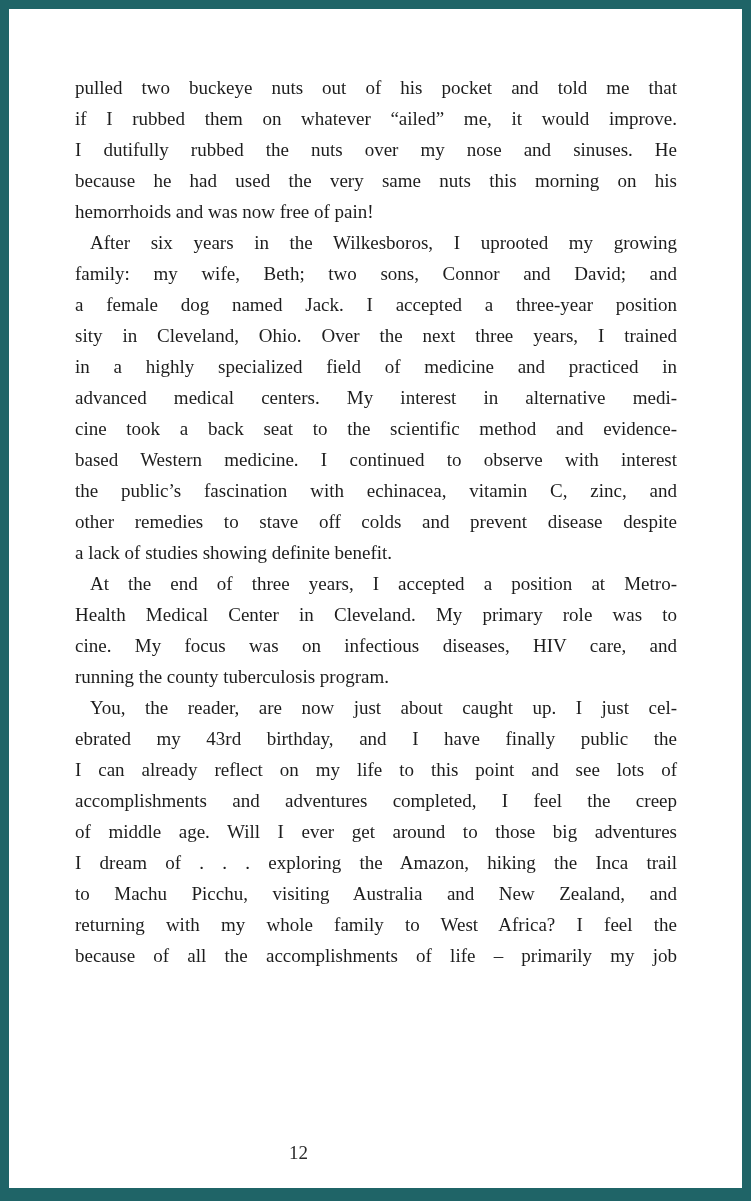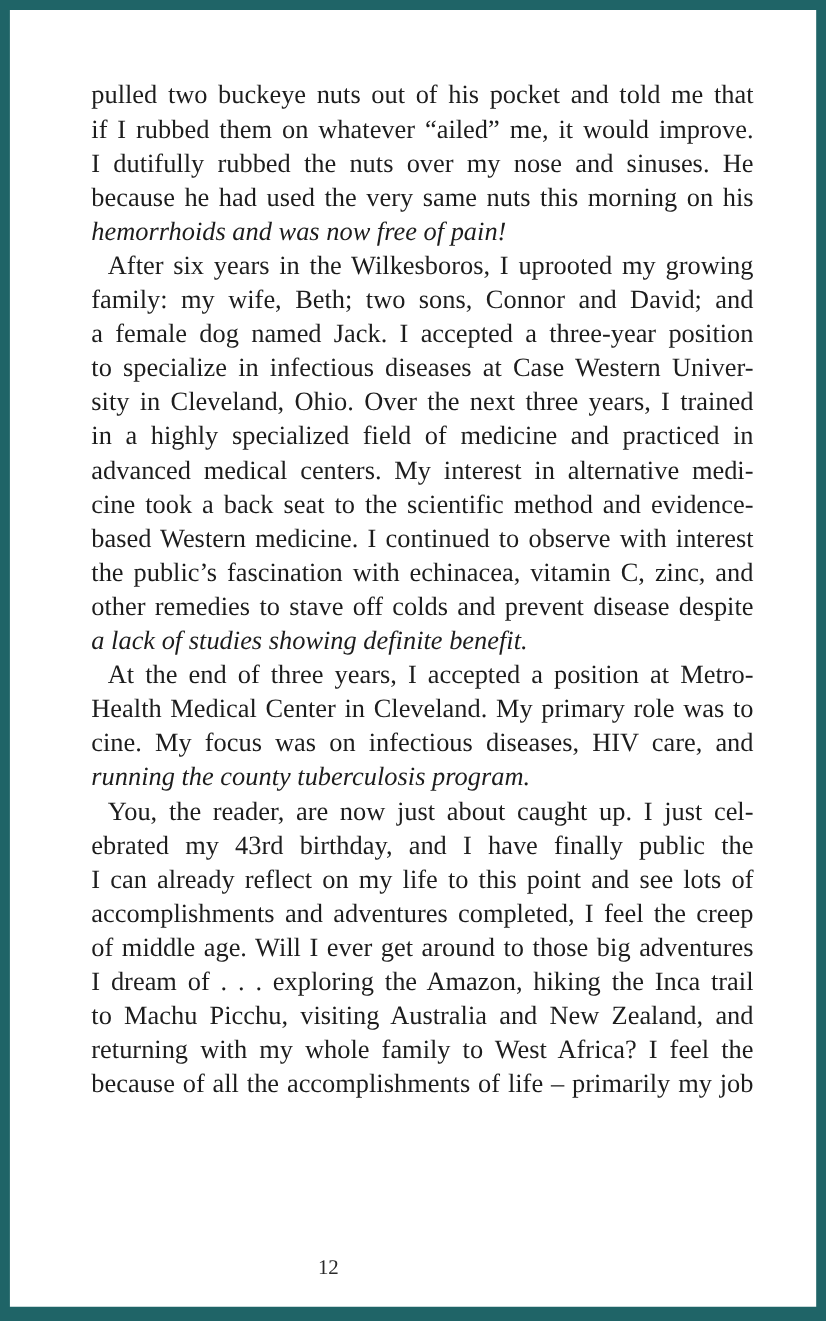--- a/index.html
+++ b/index.html
@@ -22,40 +22,39 @@
     position: absolute;
     inset: 0;
     border-style: solid;
     border-width: 9px 9px 13px 9px;
     border-color: #1f6467;
     box-sizing: border-box;
     pointer-events: none;
   }
   .text-block {
     position: absolute;
-    left: 83px;
+    left: 75px;
     top: 72px;
     width: 602px;
-    font-size: 24px;
+    font-size: 19px;
     line-height: 31px;
     color: #1d1d1d;
   }
   .para {
     margin: 0;
     padding: 0;
   }
   .line {
     text-align: justify;
     text-align-last: justify;
     text-justify: inter-word;
     white-space: normal;
   }
   .line.para-end {
     text-align-last: left;
-    font-style: italic;
   }
   .line.first-indent {
     text-indent: 15px;
   }
   .page-number {
     position: absolute;
     left: 0;
     top: 1141px;
     width: 597px;
     text-align: center;
@@ -73,21 +72,20 @@
         <div class="line">pulled two buckeye nuts out of his pocket and told me that</div>
         <div class="line">if I rubbed them on whatever “ailed” me, it would improve.</div>
         <div class="line">I dutifully rubbed the nuts over my nose and sinuses. He</div>
         <div class="line">because he had used the very same nuts this morning on his</div>
         <div class="line para-end">hemorrhoids and was now free of pain!</div>
       </div>
       <div class="para">
         <div class="line first-indent">After six years in the Wilkesboros, I uprooted my growing</div>
         <div class="line">family: my wife, Beth; two sons, Connor and David; and</div>
         <div class="line">a female dog named Jack. I accepted a three-year position</div>
-        <div class="line">to specialize in infectious diseases at Case Western Univer-</div>
         <div class="line">sity in Cleveland, Ohio. Over the next three years, I trained</div>
         <div class="line">in a highly specialized field of medicine and practiced in</div>
         <div class="line">advanced medical centers. My interest in alternative medi-</div>
         <div class="line">cine took a back seat to the scientific method and evidence-</div>
         <div class="line">based Western medicine. I continued to observe with interest</div>
         <div class="line">the public’s fascination with echinacea, vitamin C, zinc, and</div>
         <div class="line">other remedies to stave off colds and prevent disease despite</div>
         <div class="line para-end">a lack of studies showing definite benefit.</div>
       </div>
       <div class="para">

